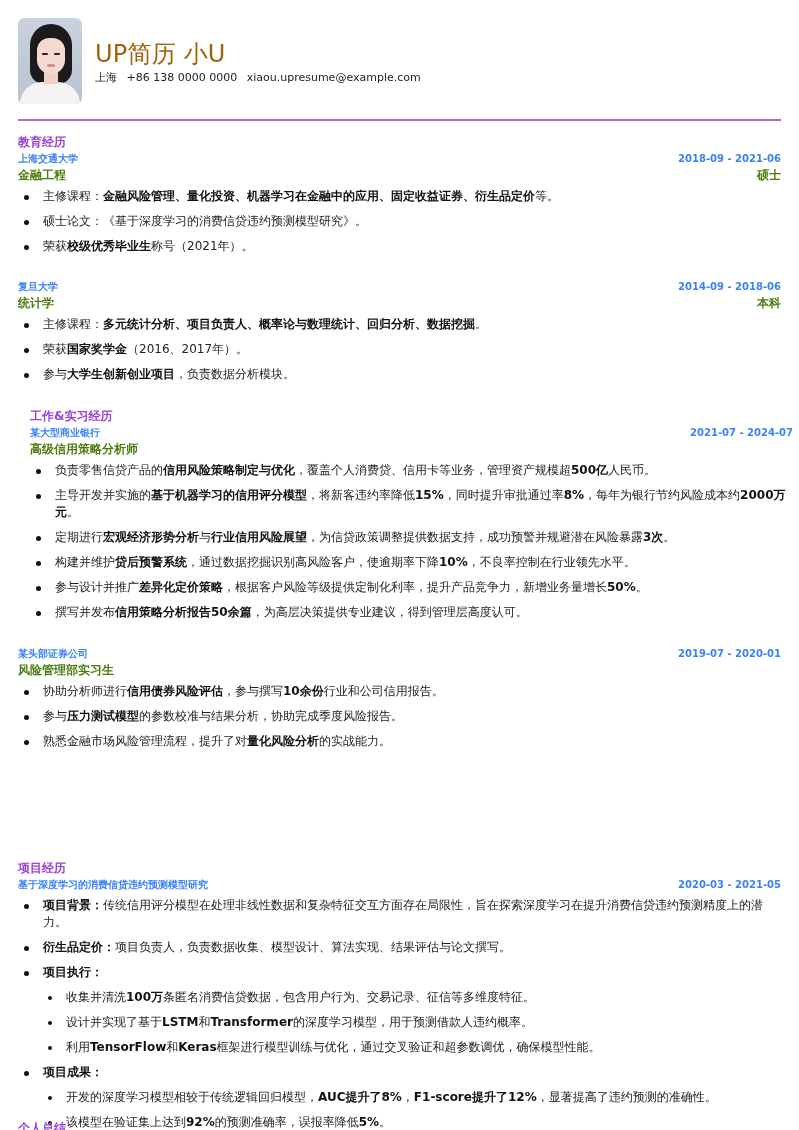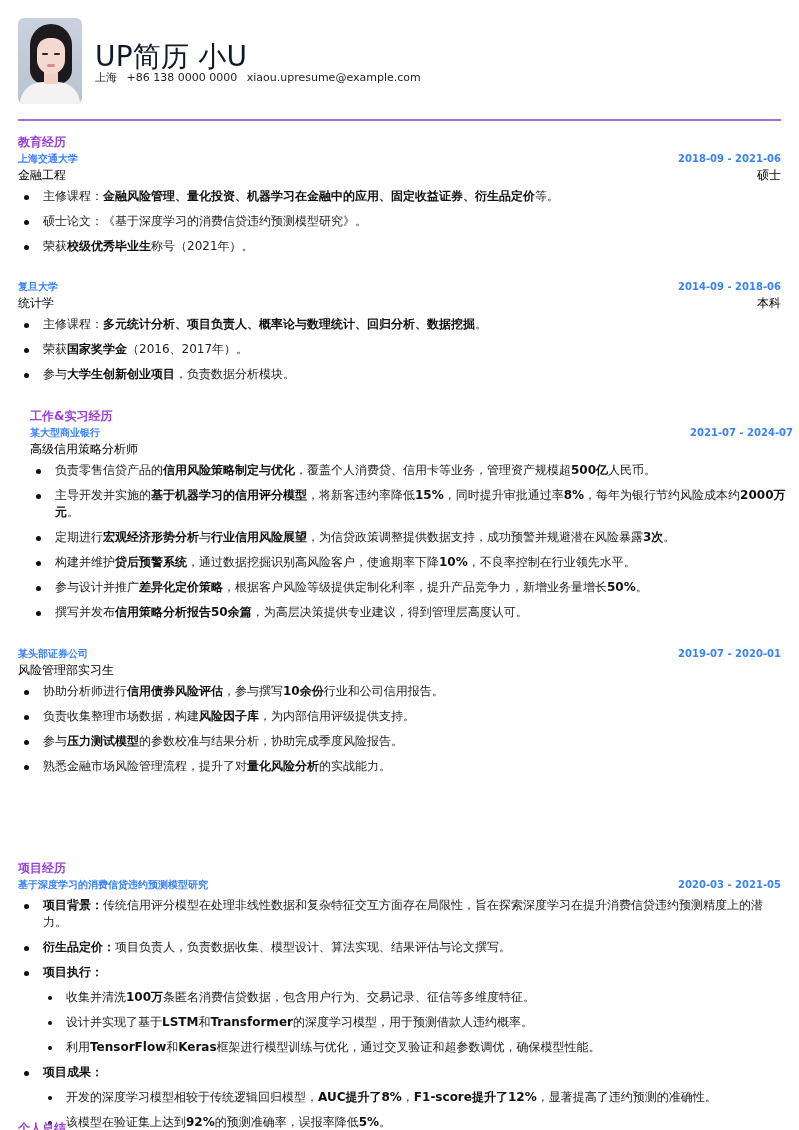--- a/index.html
+++ b/index.html
@@ -10,29 +10,29 @@
 
   .header { position: relative; height: 121px; }
   .photo { position: absolute; left: 0; top: 18px; width: 64px; height: 86px; border-radius: 6px; overflow: hidden; background: linear-gradient(180deg, #c9d2de 0%, #b8c3d1 100%); }
   .photo .hair { position: absolute; left: 12px; top: 6px; width: 42px; height: 60px; border-radius: 21px 21px 14px 14px; background: #1c1a1c; }
   .photo .face { position: absolute; left: 19px; top: 20px; width: 28px; height: 36px; border-radius: 14px 14px 16px 16px; background: #f3d9cf; }
   .photo .neck { position: absolute; left: 26px; top: 52px; width: 14px; height: 14px; background: #efd2c6; }
   .photo .shirt { position: absolute; left: 2px; top: 64px; width: 60px; height: 30px; border-radius: 22px 22px 0 0; background: #f4f2f2; }
   .photo .eye { position: absolute; top: 35px; width: 6px; height: 2px; background: #2b2222; border-radius: 1px; }
   .photo .lip { position: absolute; left: 29px; top: 46px; width: 8px; height: 3px; background: #d88c8c; border-radius: 2px; }
 
-  .name { position: absolute; left: 77px; top: 38px; font-size: 28px; font-weight: 500; color: #0f172a; letter-spacing: 0.2px; }
+  .name { position: absolute; left: 77px; top: 38px; font-size: 24px; font-weight: 500; color: #a16207; letter-spacing: 0.2px; }
   .contact { position: absolute; left: 77px; top: 70px; font-size: 11px; color: #222; white-space: nowrap; }
   .contact span { margin-right: 6px; }
 
   .divider { position: absolute; left: 0; top: 119px; width: 763px; height: 1.5px; background: #a46fc6; }
 
   .section-title { color: #9a3fd4; font-size: 12px; font-weight: 600; line-height: 16px; }
   .entry-head { display: flex; justify-content: space-between; font-weight: 700; font-size: 10px; line-height: 17px; color: #3b82f6; }
-  .entry-sub { display: flex; justify-content: space-between; font-size: 12px; line-height: 17px; color: #000000; }
+  .entry-sub { display: flex; justify-content: space-between; font-size: 12px; line-height: 17px; color: #4d7c0f; font-weight: bold; }
 
   ul.bullets { list-style: none; margin-top: 4px; }
   ul.bullets li { position: relative; padding-left: 25px; font-size: 12px; line-height: 17px; margin-bottom: 8px; color: #222; }
   ul.bullets li::before { content: ""; position: absolute; left: 6px; top: 7px; width: 5px; height: 5px; border-radius: 50%; background: #111; }
   ul.bullets li b { font-weight: 700; color: #111; }
   ul.sub { list-style: none; margin-top: 8px; }
   ul.sub li { padding-left: 23px; }
   ul.sub li::before { left: 5px; top: 7px; width: 4px; height: 4px; }
 </style>
 </head>
@@ -119,21 +119,20 @@
   <div style="position:absolute; top:645px; width:763px;">
     <div class="entry-head">
       <span>某头部证券公司</span>
       <span>2019-07 - 2020-01</span>
     </div>
     <div class="entry-sub">
       <span>风险管理部实习生</span>
     </div>
     <ul class="bullets">
         <li>协助分析师进行<b>信用债券风险评估</b>，参与撰写<b>10余份</b>行业和公司信用报告。</li>
-        <li>负责收集整理市场数据，构建<b>风险因子库</b>，为内部信用评级提供支持。</li>
         <li>参与<b>压力测试模型</b>的参数校准与结果分析，协助完成季度风险报告。</li>
         <li>熟悉金融市场风险管理流程，提升了对<b>量化风险分析</b>的实战能力。</li>
       </ul>
   </div>
 
   <div style="position:absolute; top:821px; width:763px;margin-top:39px;">
     <div class="section-title">项目经历</div>
     <div>
       <div class="entry-head">
         <span>基于深度学习的消费信贷违约预测模型研究</span>

